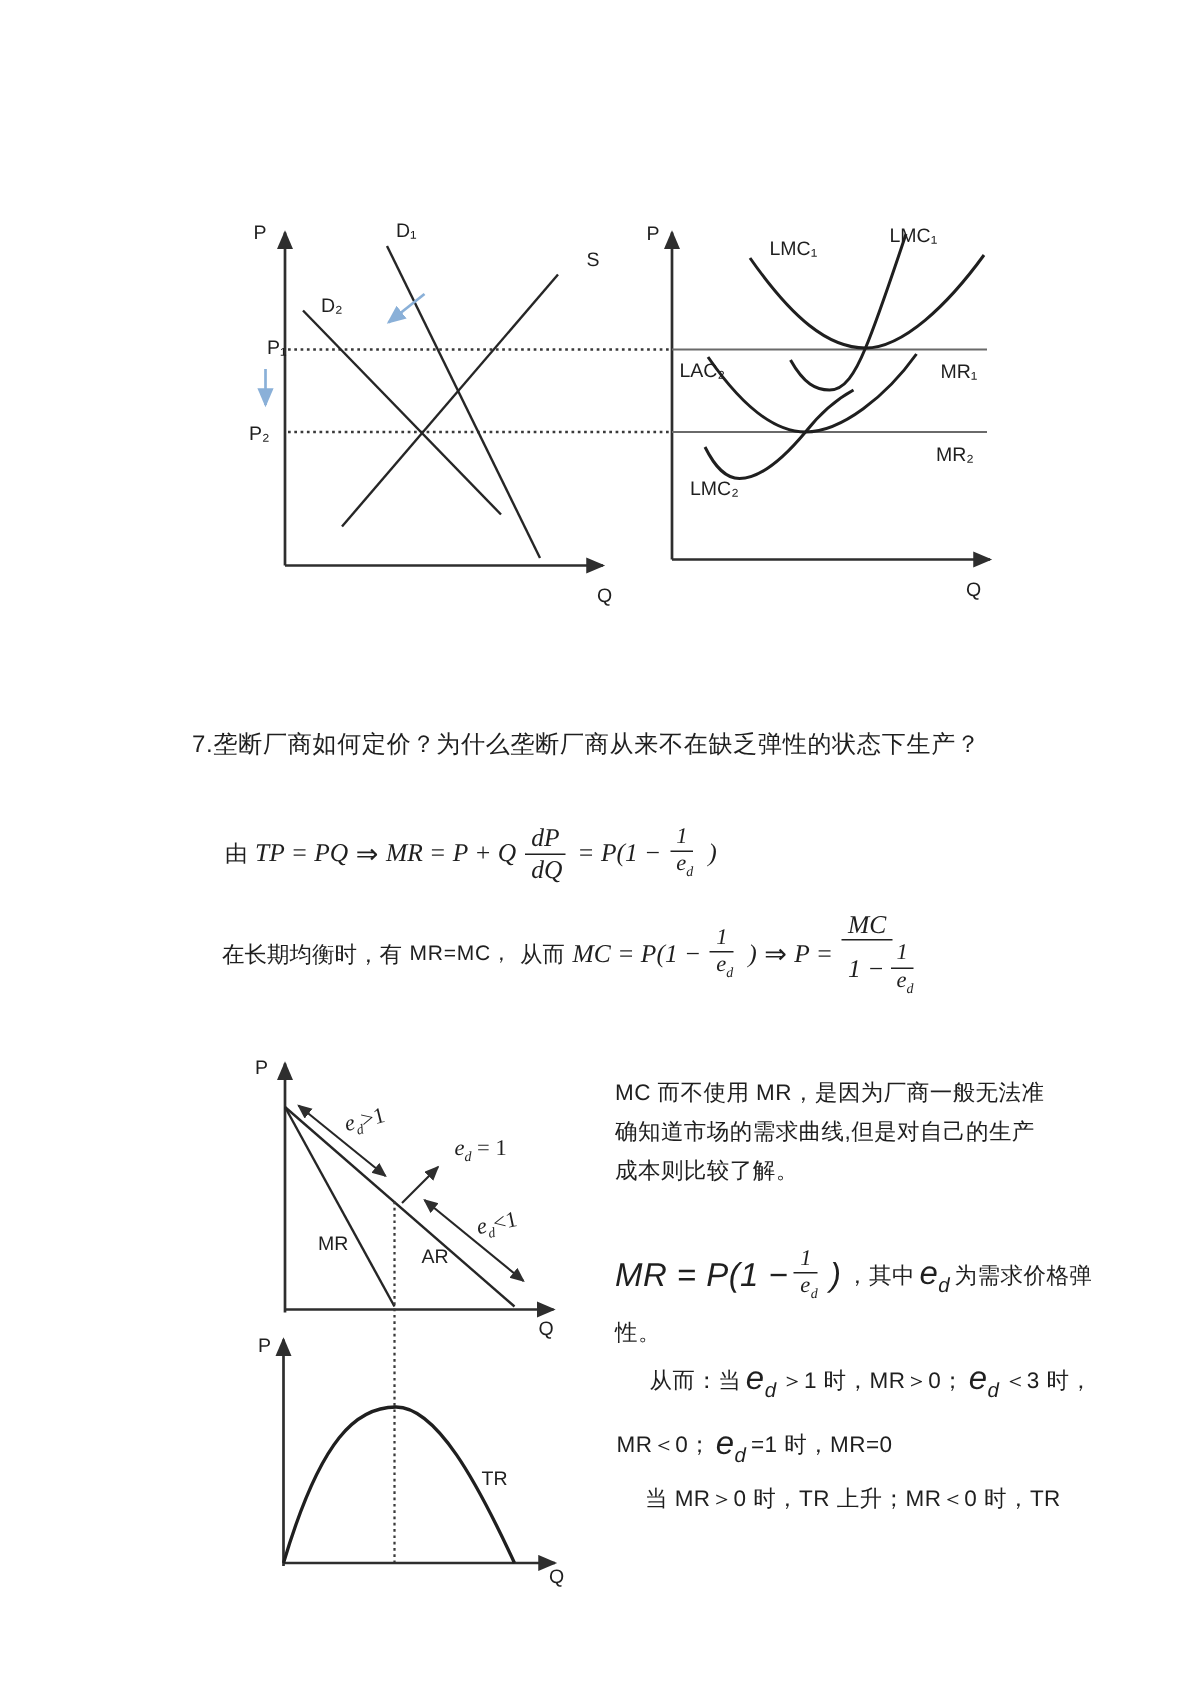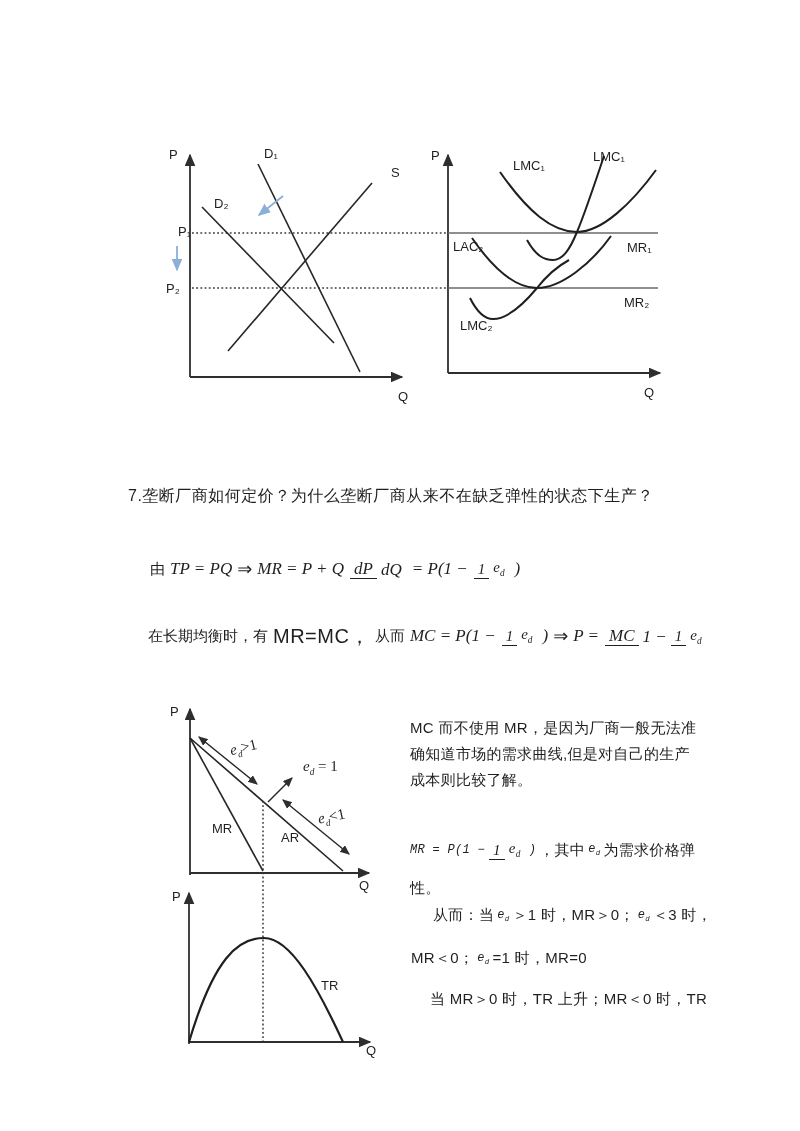--- a/index.html
+++ b/index.html
@@ -6,31 +6,31 @@
   .page{position:relative;width:800px;height:1131px;background:#ffffff;overflow:hidden;
         font-family:"Liberation Sans",sans-serif;color:#1f1f1f;}
   svg{position:absolute;overflow:visible;}
   .lbl{position:absolute;font-size:13px;color:#1f1f1f;white-space:nowrap;line-height:1;}
   .heading{position:absolute;left:128px;top:486px;font-size:16px;letter-spacing:0.5px;white-space:nowrap;}
   
   .fx{position:absolute;display:flex;align-items:center;gap:5px;white-space:nowrap;
       font-family:"Liberation Serif",serif;font-style:italic;font-size:17px;color:#1f1f1f;}
   .fx .cn{font-style:normal;font-family:"Liberation Sans",sans-serif;font-size:15px;}
   .fx .op{font-style:normal;font-size:18px;}
-  .fx .sansup{font-style:normal;font-family:"Liberation Sans",sans-serif;font-size:20px;letter-spacing:0.5px;}
-  .frac{display:inline-flex;flex-direction:row;align-items:flex-end;line-height:1.15;margin:0 1px;vertical-align:middle;}
+  .fx .sansup{font-style:normal;font-family:"Liberation Sans",sans-serif;font-size:14px;letter-spacing:0.5px;}
+  .frac{display:inline-flex;flex-direction:column;align-items:flex-start;line-height:1.15;margin:0 1px;vertical-align:middle;}
   .frac>.num{border-bottom:1.2px solid #1f1f1f;padding:0 4px;text-align:center;}
   .frac>.den{padding:0 4px;text-align:center;}
   .fracrow{display:inline-flex;align-items:center;gap:3px;}
   sub{font-size:0.62em;}
   .small{font-size:15px;}
   
   .rline{position:absolute;left:410px;font-size:15px;color:#1f1f1f;white-space:nowrap;letter-spacing:0.3px;}
   .indent1{text-indent:28px;}
-  .me{font-family:Liberation Mono, monospace;font-style:italic;font-size:12px;}
+  .me{font-family:Liberation Sans, sans-serif;font-style:italic;font-size:22px;}
   .rfx{display:flex;align-items:center;gap:3px;}
   .elab{position:absolute;font-family:"Liberation Serif",serif;font-style:italic;font-size:15px;color:#1f1f1f;white-space:nowrap;}
   .rot14{transform:rotate(-14deg);}
   .rot12{transform:rotate(-12deg);}
   .elab .rest{font-style:normal;}
 </style>
 </head>
 <body>
 
 <div class="page">

